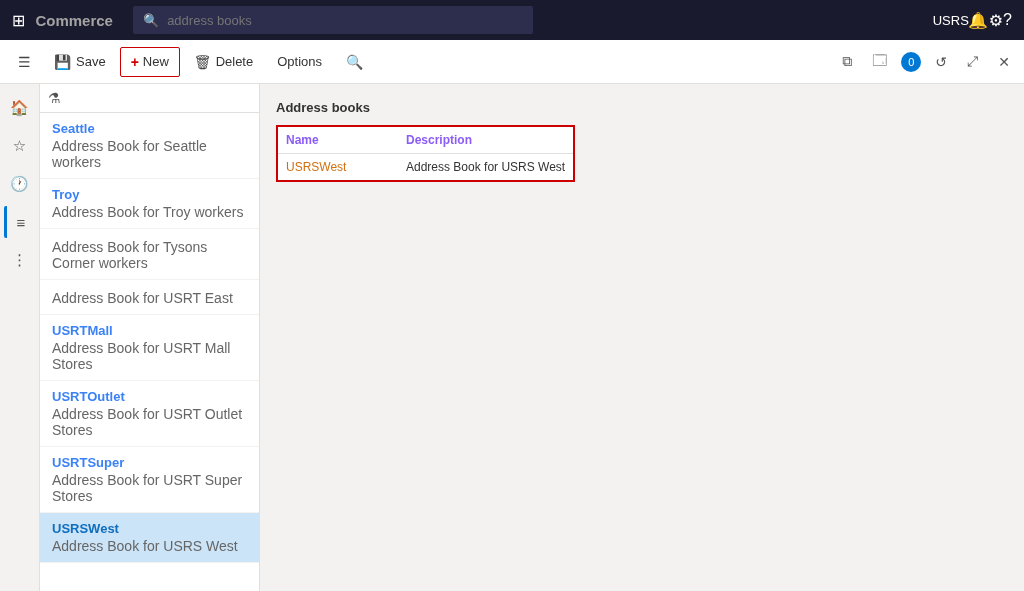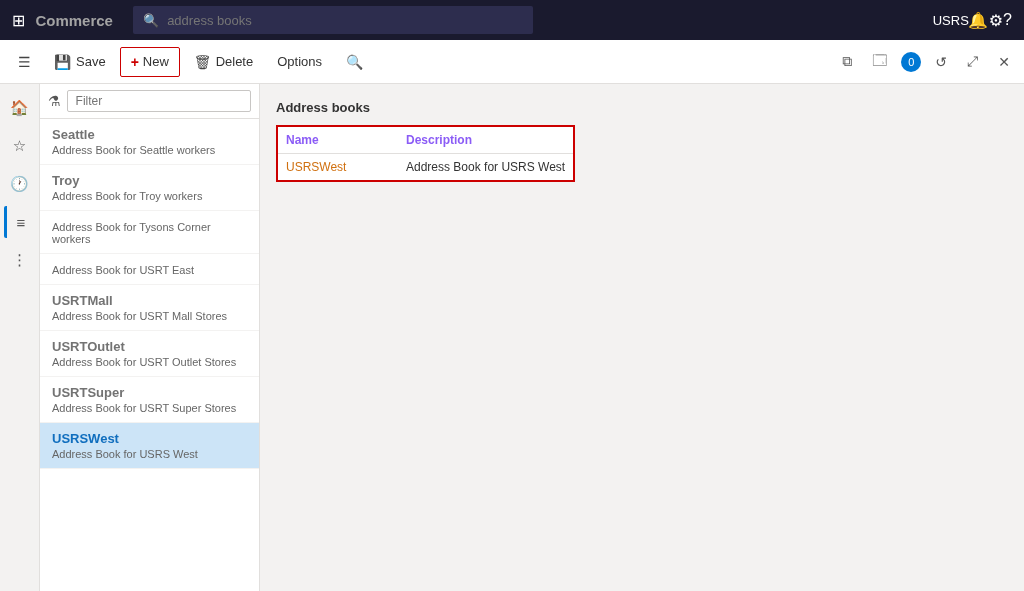--- a/index.html
+++ b/index.html
@@ -175,24 +175,24 @@
       padding: 8px 12px;
       cursor: pointer;
       border-bottom: 1px solid #f3f2f1;
     }
     .list-item.selected {
       background: #cce4f7;
     }
     .list-item-name {
       font-weight: 600;
       font-size: 13px;
-      color: #737373;
+      color: #3b82f6;
     }
     .list-item-desc {
-      font-size: 11px;
+      font-size: 14px;
       color: #666;
       margin-top: 2px;
     }
     .list-item.selected .list-item-name { color: #106ebe; }
 
     
     .right-content {
       flex: 1;
       background: #f3f2f1;
       padding: 16px;
@@ -302,21 +302,20 @@
     <div class="nav-icon">🏠</div>
     <div class="nav-icon">☆</div>
     <div class="nav-icon">🕐</div>
     <div class="nav-icon" style="border-left: 3px solid #0078d4;">≡</div>
     <div class="nav-icon">⋮</div>
   </div>
 
   <div class="left-panel">
     <div class="list-toolbar">
       <span class="filter-icon">⚗</span>
-      <input class="list-filter-input" type="text" placeholder="Filter" style="">
     </div>
     <div class="list-items">
     <div class="list-item">
           <div class="list-item-name">Seattle</div>
           <div class="list-item-desc">Address Book for Seattle workers</div>
         </div>
         <div class="list-item">
           <div class="list-item-name">Troy</div>
           <div class="list-item-desc">Address Book for Troy workers</div>
         </div>

